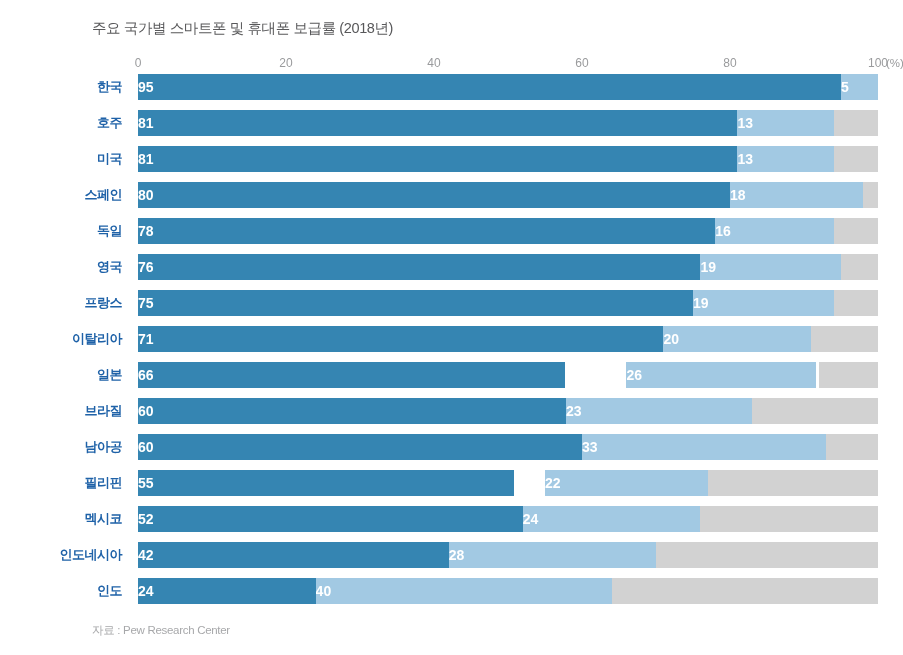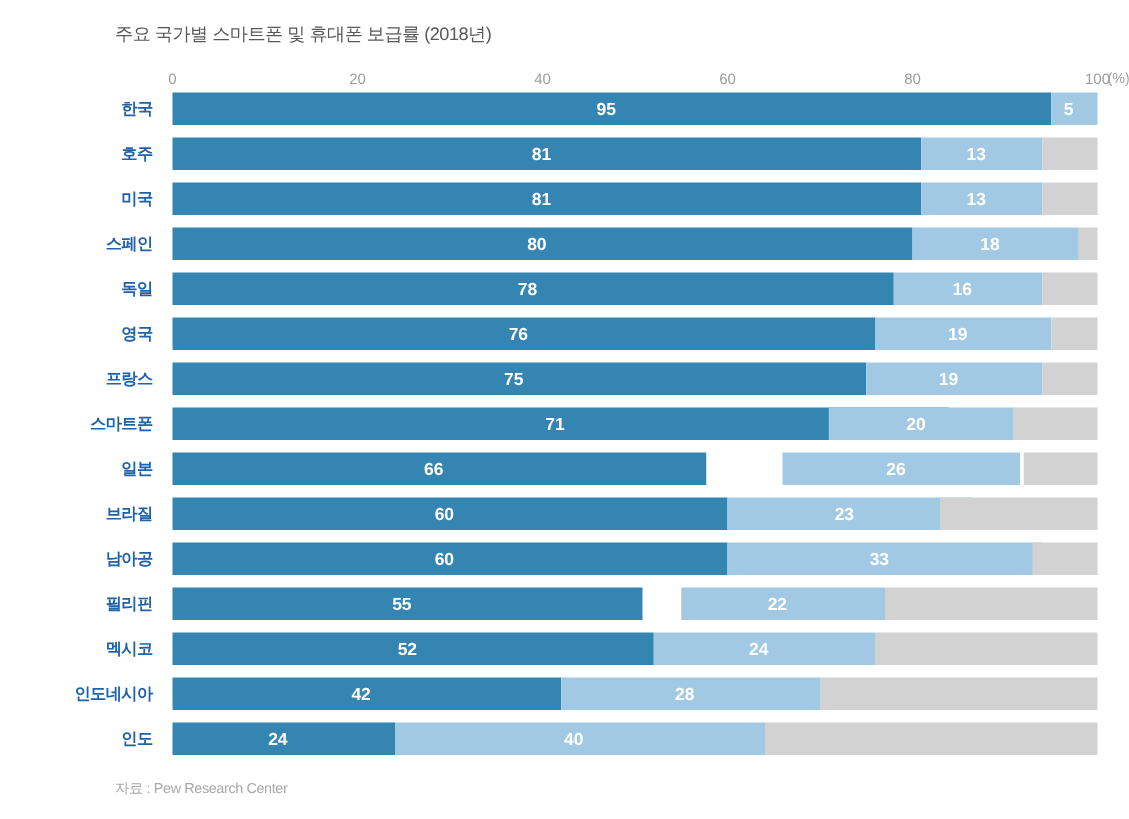--- a/index.html
+++ b/index.html
@@ -130,21 +130,21 @@
     width: 740px;
     height: 26px;
   }
   .seg {
     position: absolute;
     top: 0;
     height: 26px;
     box-sizing: border-box;
     display: flex;
     align-items: center;
-    justify-content: center;
+    justify-content: flex-start;
     overflow: hidden;
   }
   .seg-smart   { background: #3585b2; }
   .seg-feature { background: #a2c9e3; }
   .seg-none    { background: #d2d2d2; }
 
   .seg-value {
     font-size: 14px;
     font-weight: bold;
     color: #ffffff;
@@ -261,21 +261,21 @@
           <div class="seg seg-smart" style="left: 0px; width: 555px;">
             <span class="seg-value">75</span>
           </div>
           <div class="seg seg-feature" style="left: 555px; width: 140.6px;">
             <span class="seg-value">19</span>
           </div>
           <div class="seg seg-none" style="left: 695.6px; width: 44.4px;"></div>
         </div>
       </div>
       <div class="bar-row">
-        <div class="row-label">스마트폰</div>
+        <div class="row-label">이탈리아</div>
         <div class="bar-track">
           <div class="seg seg-smart" style="left: 0px; width: 621px;">
             <span class="seg-value">71</span>
           </div>
           <div class="seg seg-feature" style="left: 525.4px; width: 148px;">
             <span class="seg-value">20</span>
           </div>
           <div class="seg seg-none" style="left: 673.4px; width: 66.6px;"></div>
         </div>
       </div>
@@ -290,21 +290,21 @@
           </div>
           <div class="seg seg-none" style="left: 680.8px; width: 59.2px;"></div>
         </div>
       </div>
       <div class="bar-row">
         <div class="row-label">브라질</div>
         <div class="bar-track">
           <div class="seg seg-smart" style="left: 0px; width: 444px;">
             <span class="seg-value">60</span>
           </div>
-          <div class="seg seg-feature" style="left: 444px; width: 196px;">
+          <div class="seg seg-feature" style="left: 428px; width: 196px;">
             <span class="seg-value">23</span>
           </div>
           <div class="seg seg-none" style="left: 614.2px; width: 125.8px;"></div>
         </div>
       </div>
       <div class="bar-row">
         <div class="row-label">남아공</div>
         <div class="bar-track">
           <div class="seg seg-smart" style="left: 0px; width: 444px;">
             <span class="seg-value">60</span>

